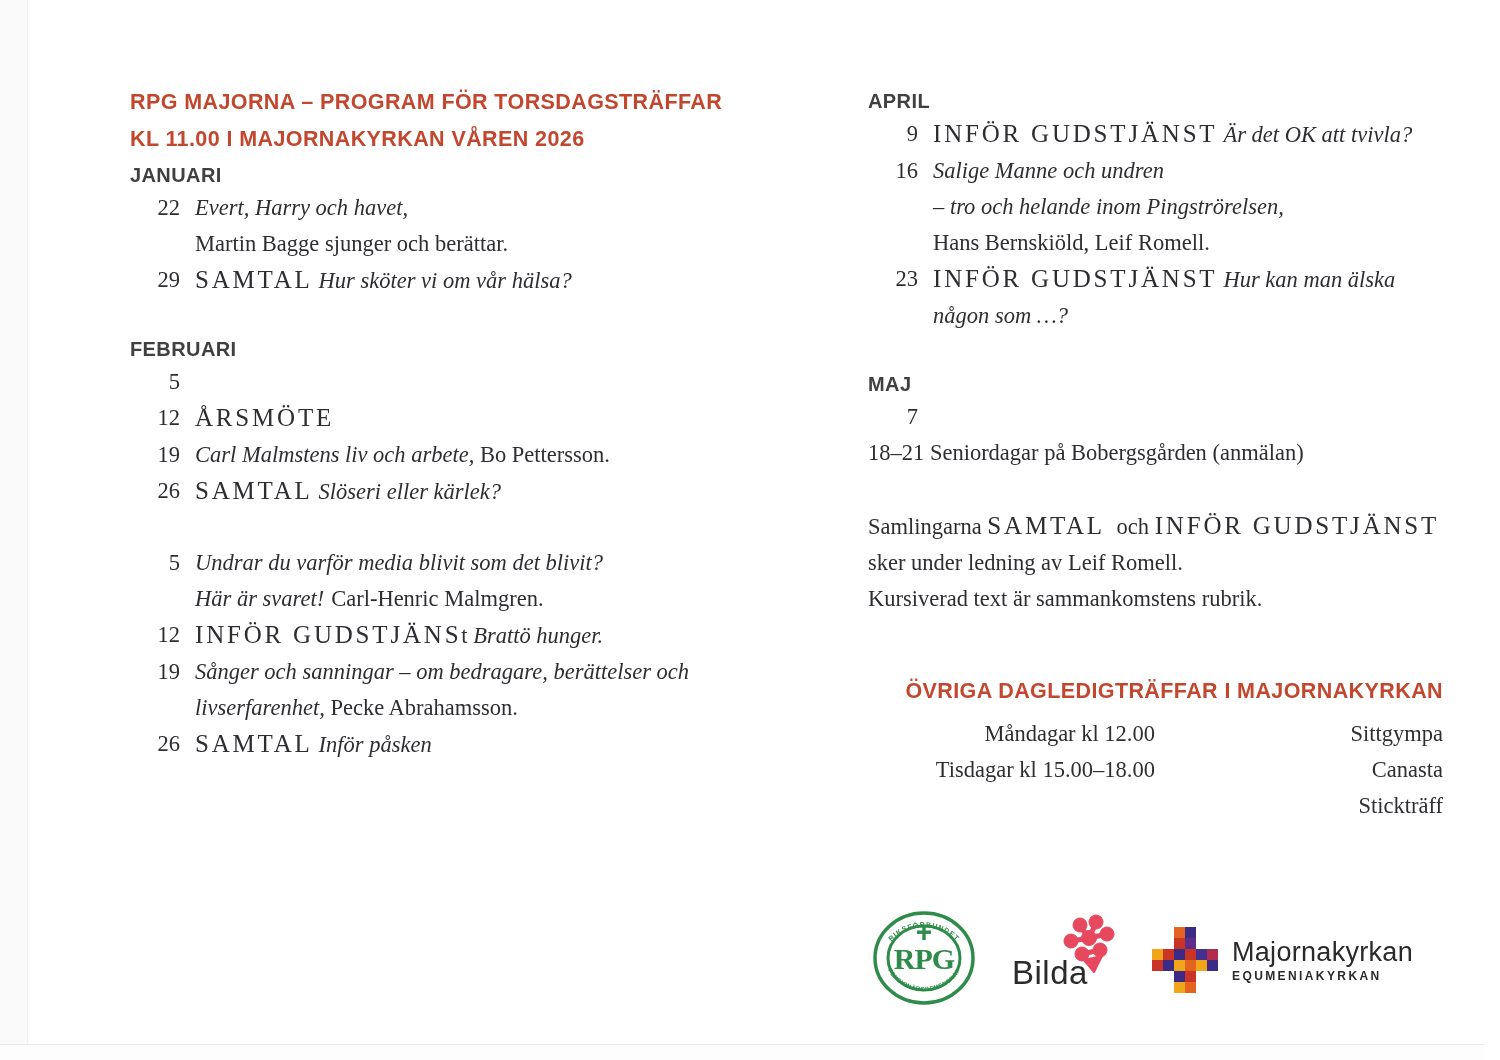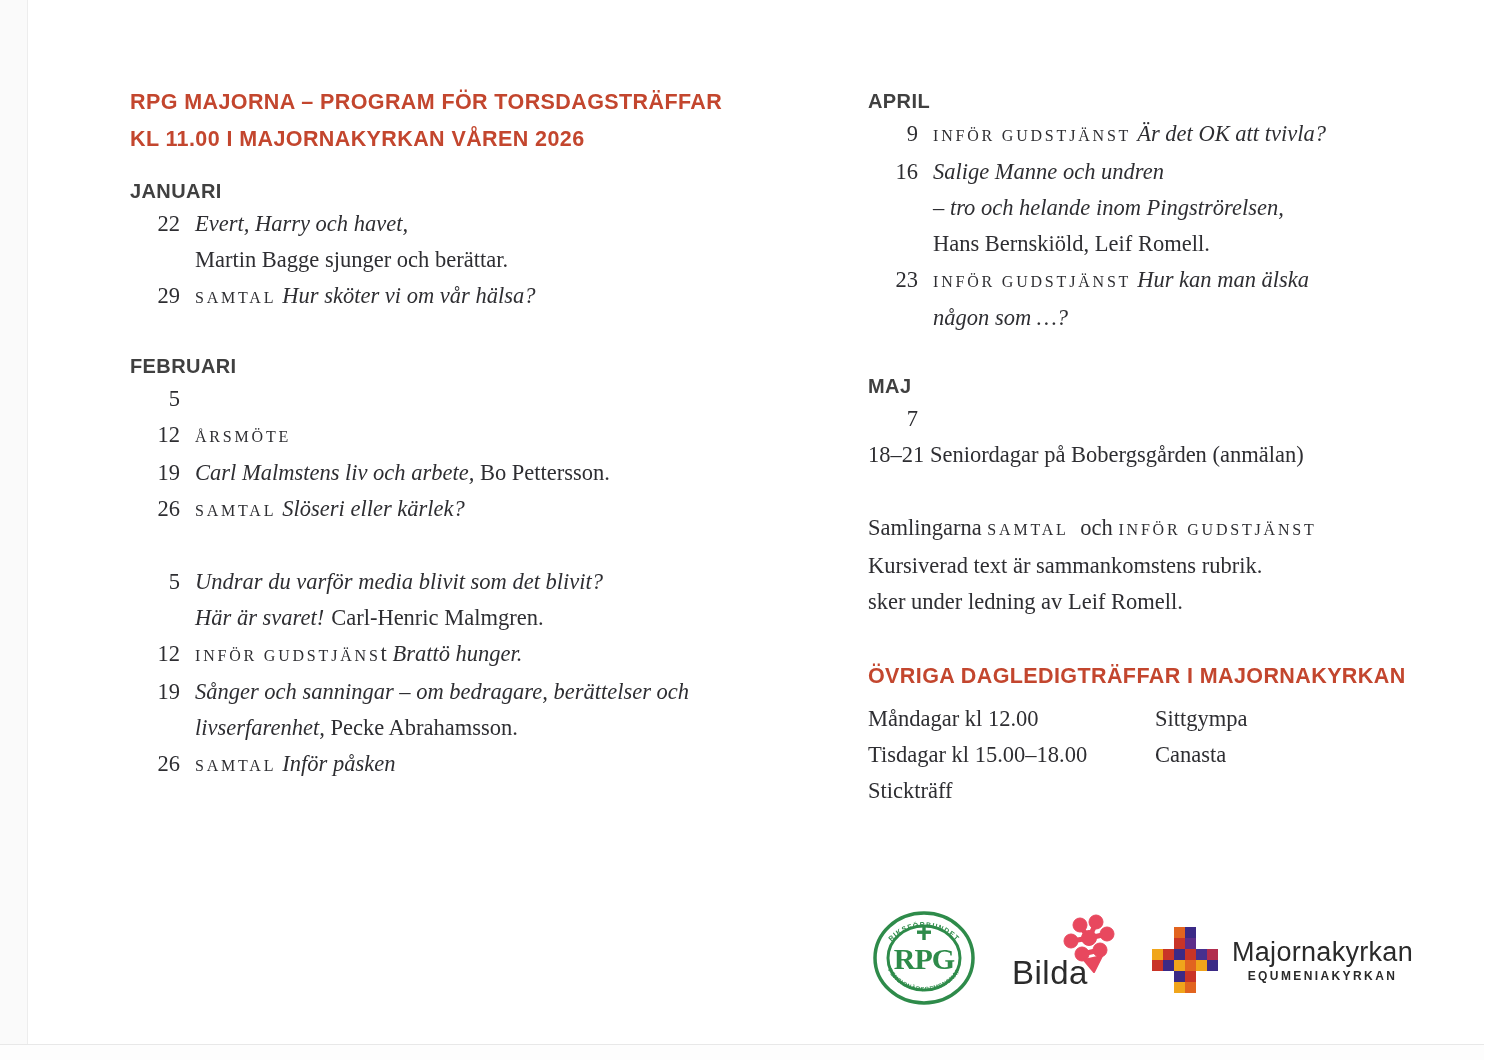--- a/index.html
+++ b/index.html
@@ -11,39 +11,39 @@
   .edge-left{position:absolute;left:0;top:0;width:27px;height:1044px;background:#fafafa;border-right:1px solid #ededed;}
   .edge-bottom{position:absolute;left:0;top:1044px;width:1484px;height:16px;background:#fdfdfd;border-top:1px solid #e8e8e8;}
 
   .col{position:absolute;top:84px;}
   .col-left{left:130px;width:640px;}
   .col-right{left:868px;width:575px;}
 
   .doc-title{
     font-family:"Liberation Sans", sans-serif;font-weight:bold;
     font-size:21.5px;line-height:37px;letter-spacing:0.4px;
-    color:#c3462e;margin:0 0 18px 0;
+    color:#c3462e;margin:0 0 2px 0;
   }
   .month{margin-top:35px;}
   .m-first{margin-top:2px;}
   .month-name{
     font-family:"Liberation Sans", sans-serif;font-weight:bold;
     font-size:20px;line-height:30px;letter-spacing:0.4px;color:#404040;margin:0;
   }
   .line{display:flex;font-size:22.5px;line-height:36px;}
   .date{width:50px;flex:none;text-align:right;padding-right:15px;}
   .txt{flex:1;}
   .fullline{font-size:22.5px;line-height:36px;}
-  .cap{font-size:16px;letter-spacing:2.8px;margin-right:6px;font-family:Liberation Serif, serif;}
+  .cap{font-size:25px;letter-spacing:2.8px;margin-right:6px;font-family:Liberation Serif, serif;}
   .cap.nogap{margin-right:0;}
   .it{font-style:italic;}
   .gap{margin-left:7px;}
 
   .notes{margin-top:37px;font-size:22.5px;line-height:36px;}
-  .other{margin-top:38px;}
+  .other{margin-top:56px;text-align:right;}
   .other-heading{margin:0 0 6px 0;}
   .other-row{display:flex;font-size:22.5px;line-height:36px;}
   .other-time{width:287px;flex:none;}
   .other-activity{flex:1;}
 
   .logos{position:absolute;left:872px;top:910px;display:flex;align-items:center;gap:36px;}
   .logo-block{display:flex;align-items:center;}
 
   .bilda{position:relative;width:104px;height:92px;}
   .bilda-icon{position:absolute;top:0;right:0;}
@@ -52,21 +52,21 @@
     font-family:"Liberation Sans", sans-serif;font-size:33px;letter-spacing:0.5px;color:#2b2b2b;
   }
 
   .mk{display:flex;align-items:center;gap:14px;}
   .cross{display:flex;flex-direction:column;align-items:center;}
   .cross-row{display:grid;grid-auto-rows:11px;}
   .cross-row.narrow{grid-template-columns:repeat(2,11px);}
   .cross-row.wide{grid-template-columns:repeat(6,11px);}
   .mk-text{display:flex;flex-direction:column;}
   .mk-name{font-family:"Liberation Sans", sans-serif;font-size:27px;letter-spacing:0.3px;color:#2a2a2a;line-height:30px;}
-  .mk-sub{font-family:"Liberation Sans", sans-serif;font-weight:bold;font-size:12px;letter-spacing:2.4px;color:#2a2a2a;margin-top:2px;text-align:center;}
+  .mk-sub{font-family:"Liberation Sans", sans-serif;font-weight:bold;font-size:12px;letter-spacing:2.4px;color:#2a2a2a;margin-top:2px;}
 </style>
 </head>
 <body>
 
 <div class="edge-left"></div>
 <div class="edge-bottom"></div>
 
 <div class="col col-left">
   <h1 class="doc-title">
     <span>RPG MAJORNA – PROGRAM FÖR TORSDAGSTRÄFFAR</span><br>
@@ -170,22 +170,22 @@
     <div class="line">
       <span class="date">7</span>
     </div>
     <div class="fullline">
       <span>18–21 Seniordagar på Bobergsgården (anmälan)</span>
     </div>
   </div>
 
   <div class="notes">
     <div><span>Samlingarna </span><span class="cap">SAMTAL</span><span> och </span><span class="cap nogap">INFÖR GUDSTJÄNST</span></div>
+    <div>sker under ledning av Leif Romell.</div>
     <div>Kursiverad text är sammankomstens rubrik.</div>
-    <div>sker under ledning av Leif Romell.</div>
   </div>
 
   <div class="other">
     <h2 class="doc-title other-heading">ÖVRIGA DAGLEDIGTRÄFFAR I MAJORNAKYRKAN</h2>
     <div class="other-row">
       <span class="other-time">Måndagar kl 12.00</span>
       <span class="other-activity">Sittgympa</span>
     </div>
     <div class="other-row">
       <span class="other-time">Tisdagar kl 15.00–18.00</span>

